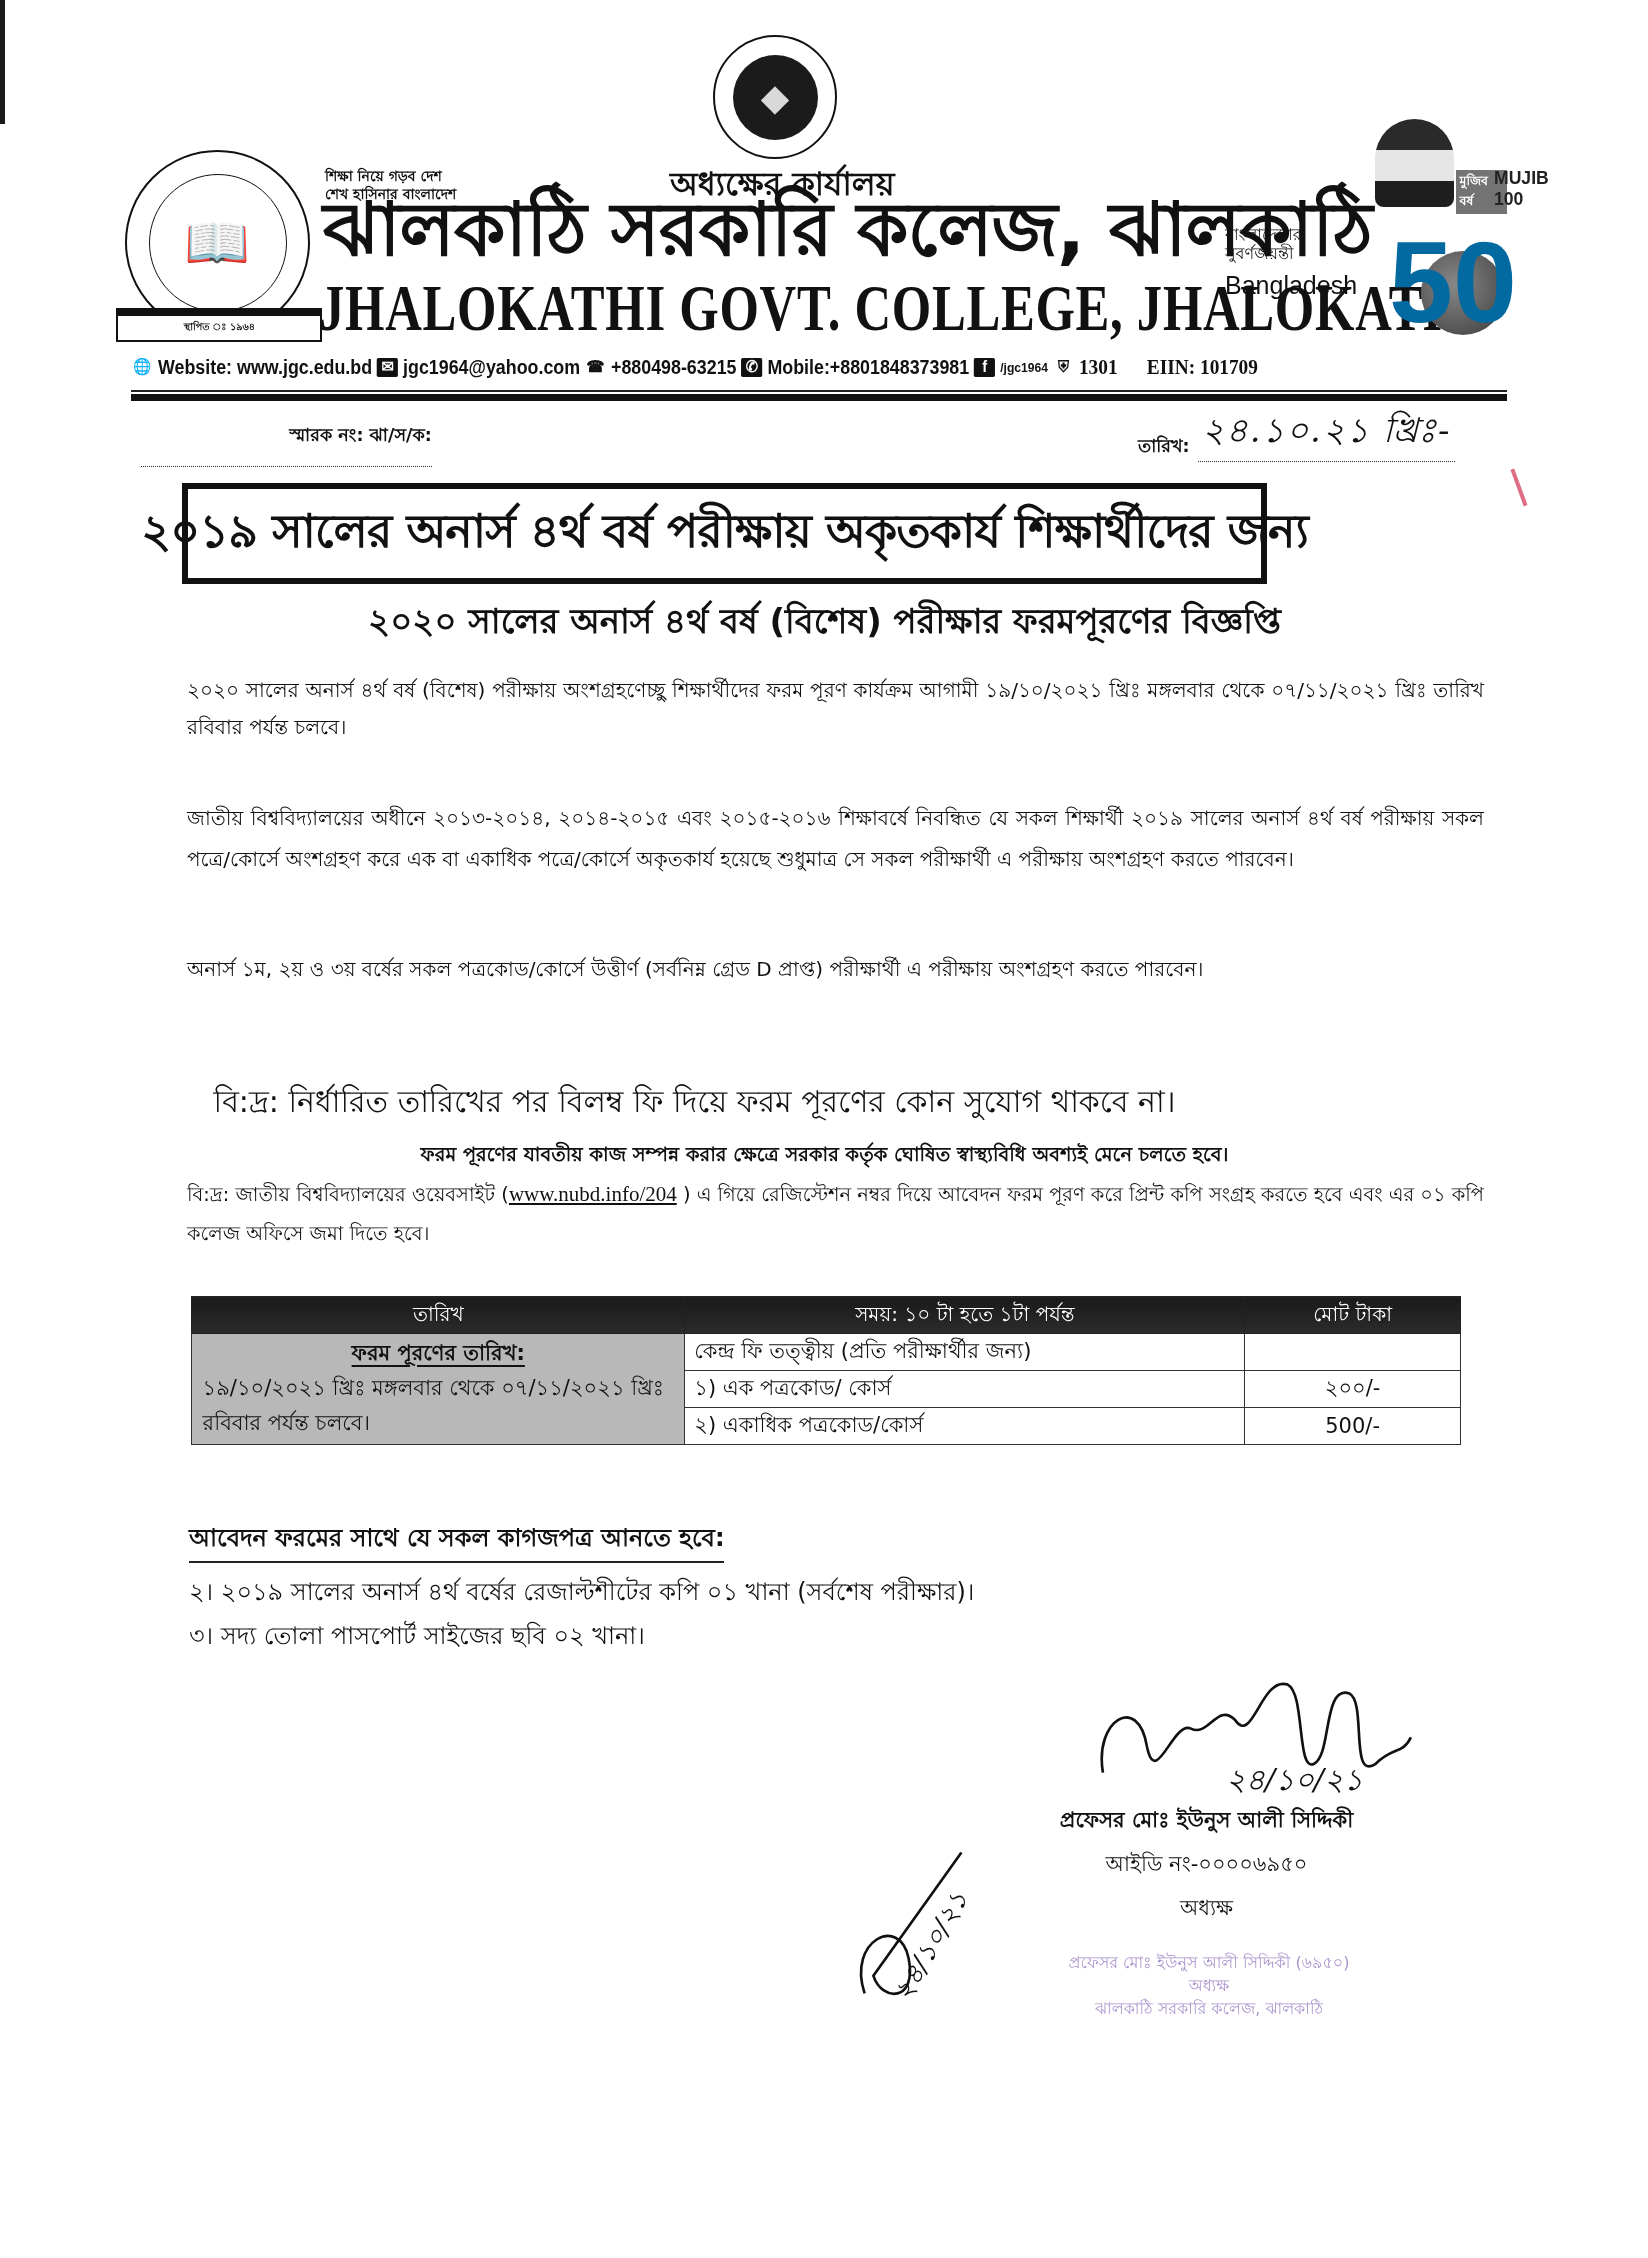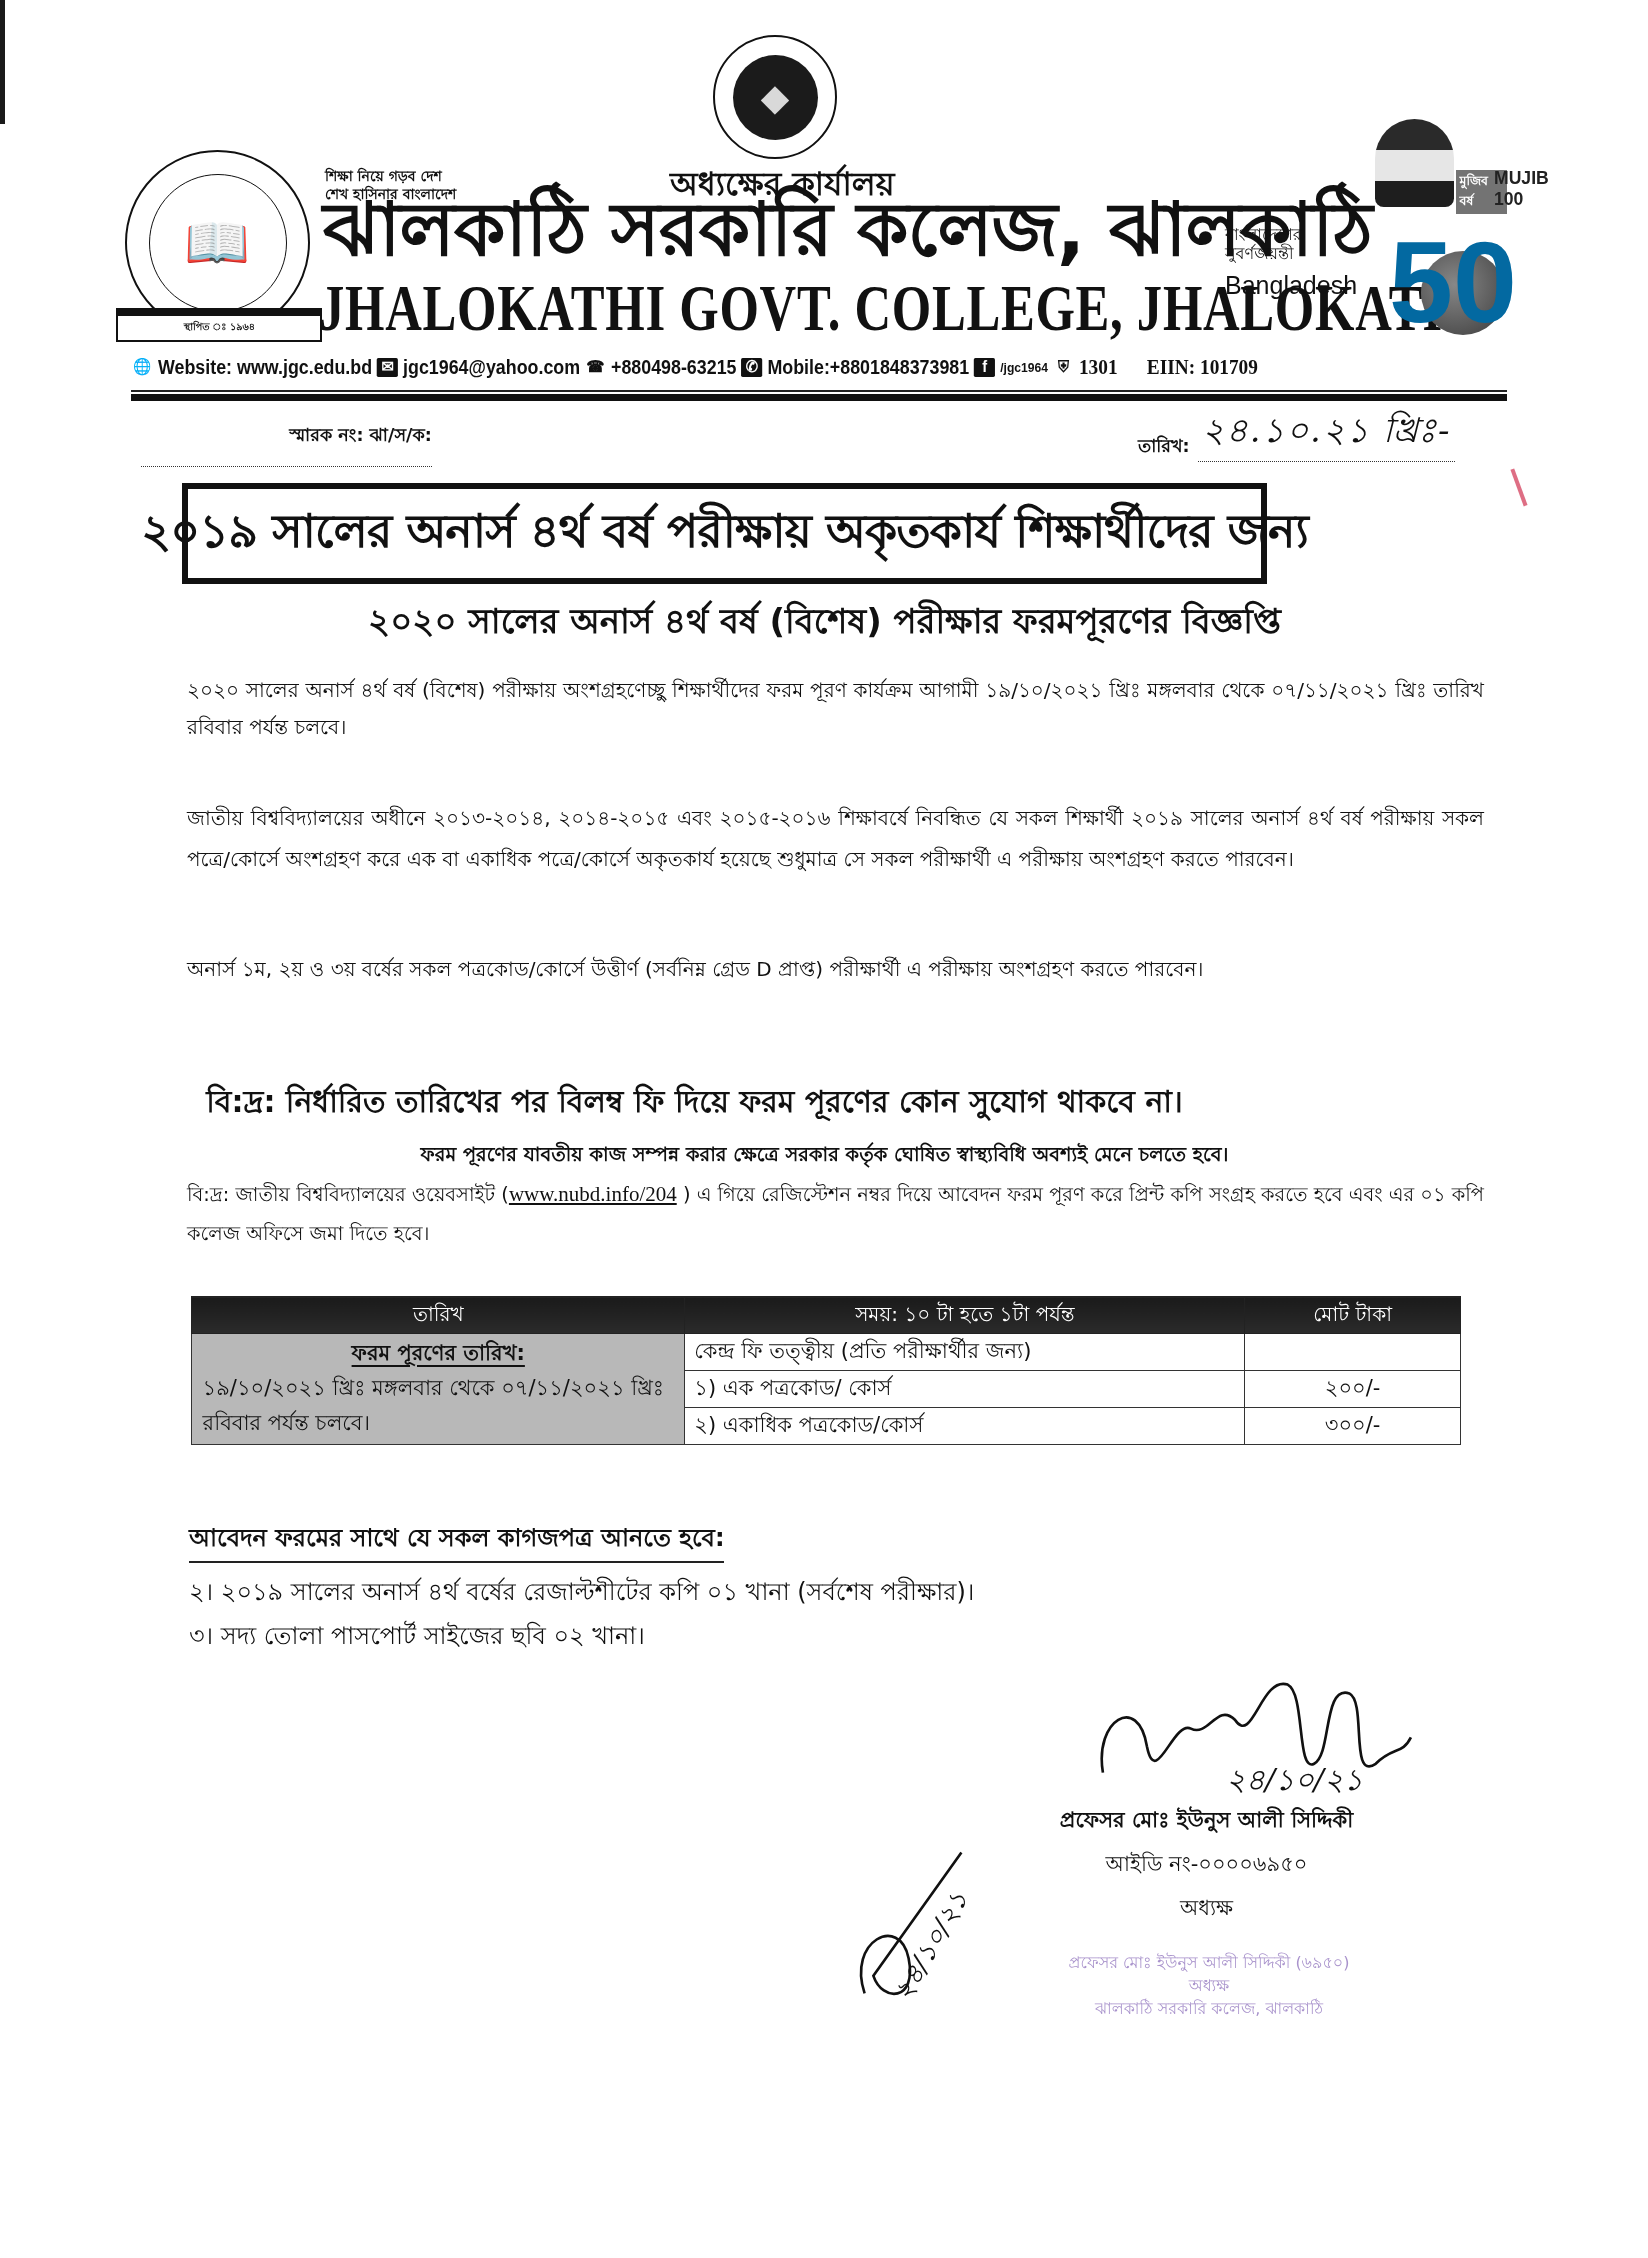--- a/index.html
+++ b/index.html
@@ -136,21 +136,21 @@
   
   .para {
     position: absolute; left: 187px; width: 1297px; font-size: 20px; line-height: 37px;
     text-align: justify;
   }
   .p1 { top: 672px; }
   .p2 { top: 798px; line-height: 41px; }
   .p3 { top: 951px; }
   .notice-strong {
     position: absolute; left: 0; width: 1389px; top: 1078px; text-align: center;
-    font-size: 30px; font-weight: bold; white-space: nowrap;
+    font-size: 30px; font-weight: normal; white-space: nowrap;
   }
   .health-note {
     position: absolute; left: 0; width: 1649px; top: 1140px; text-align: center;
     font-size: 19.4px; font-weight: bold; white-space: nowrap;
   }
   .p4 { top: 1175px; font-size: 19.4px; line-height: 39px; }
   .p4 .link { font-family: "Liberation Serif", serif; text-decoration: underline; font-size: 21px; }
   
   .fee-table {
     position: absolute; left: 191px; top: 1296px; width: 1270px; border-collapse: collapse;
@@ -290,21 +290,21 @@
       </td>
       <td>কেন্দ্র ফি তত্ত্বীয় (প্রতি পরীক্ষার্থীর জন্য)</td>
       <td class="amt"></td>
     </tr>
     <tr>
       <td>১) এক পত্রকোড/ কোর্স</td>
       <td class="amt">২০০/-</td>
     </tr>
     <tr>
       <td>২) একাধিক পত্রকোড/কোর্স</td>
-      <td class="amt">৩০০/-</td>
+      <td class="amt">500/-</td>
     </tr>
   </tbody>
 </table>
 
 <div class="docs-title">আবেদন ফরমের সাথে যে সকল কাগজপত্র আনতে হবে:</div>
 <ul class="docs-list">
   <li>২। ২০১৯ সালের অনার্স ৪র্থ বর্ষের রেজাল্টশীটের কপি ০১ খানা (সর্বশেষ পরীক্ষার)।</li>
   <li>৩। সদ্য তোলা পাসপোর্ট সাইজের ছবি ০২ খানা।</li>
 </ul>
 

